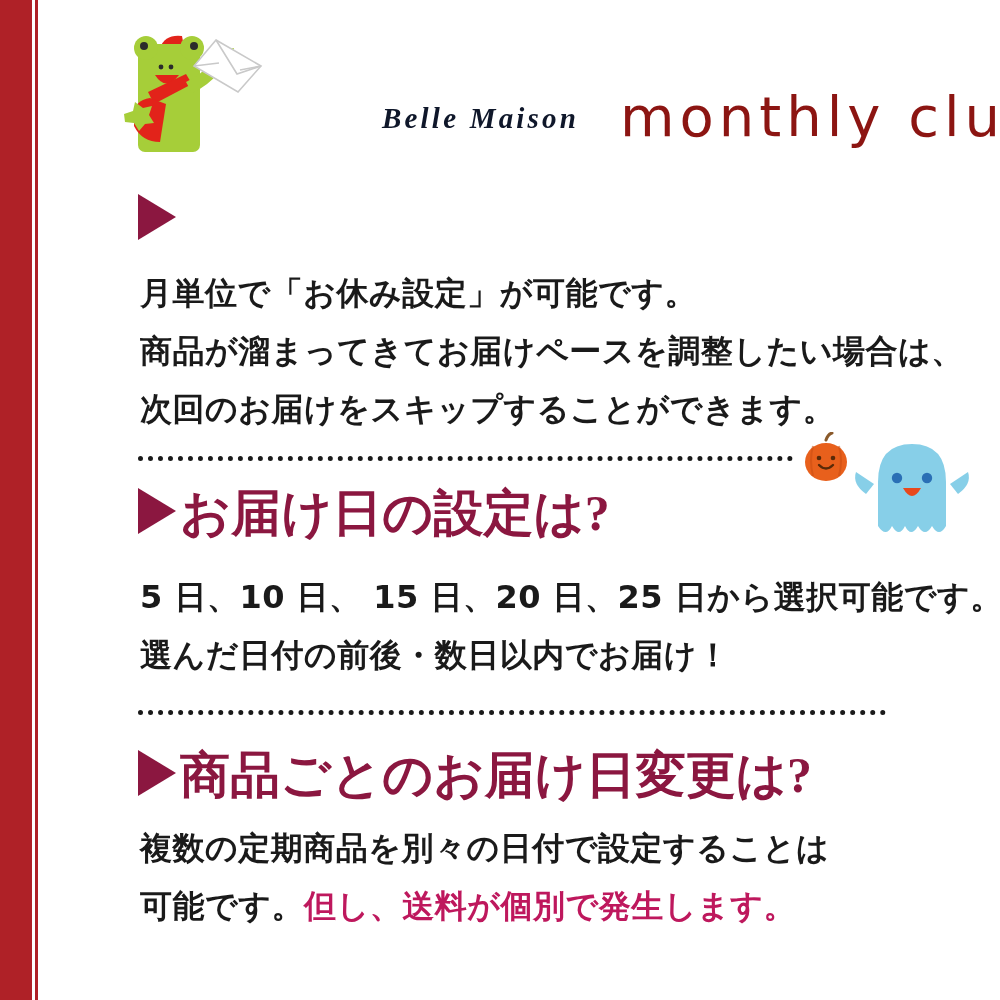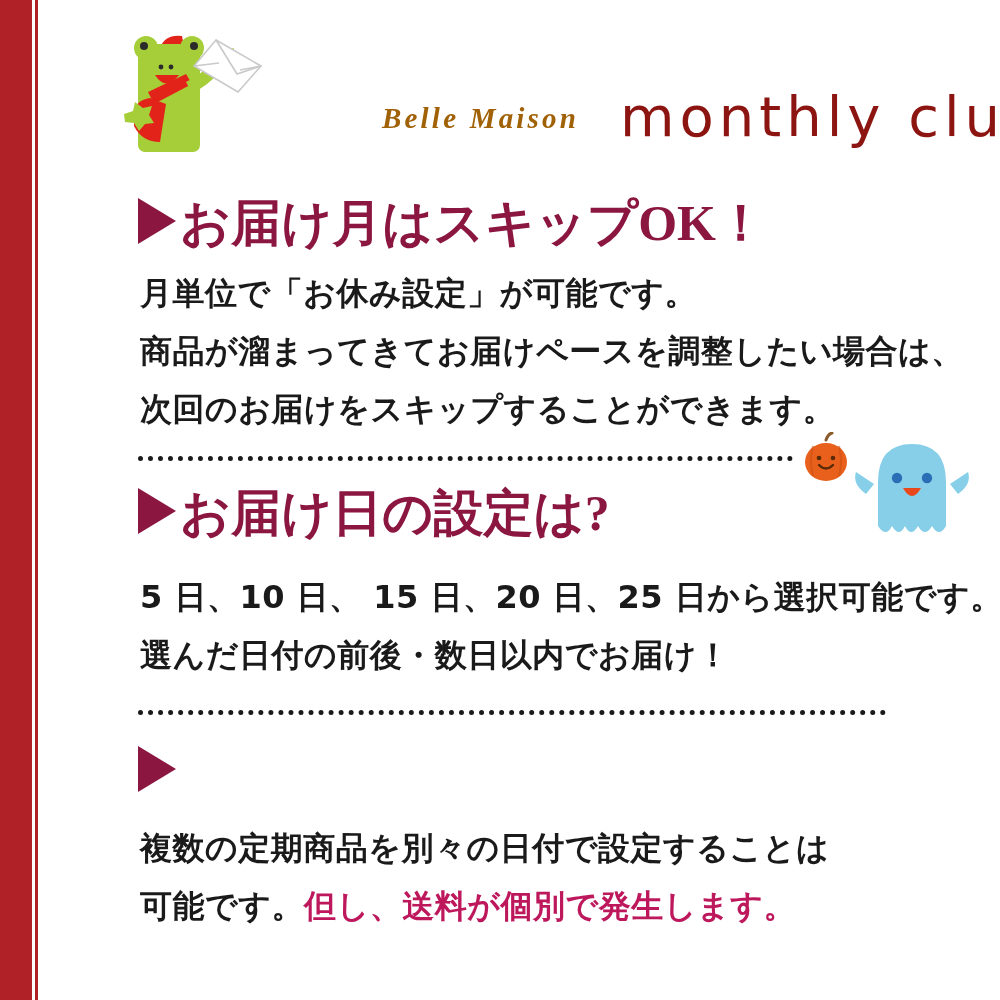--- a/index.html
+++ b/index.html
@@ -44,21 +44,21 @@
     width: 150px; height: 145px;
   }
   .brand-wordmark {
     position: absolute;
     left: 262px; top: 76px;
     font-family: "Liberation Serif", "DejaVu Serif", serif;
     font-style: italic;
     font-weight: bold;
     font-size: 29px;
     letter-spacing: 3.2px;
-    color: #a16207;
+    color: #0f172a;
     white-space: nowrap;
   }
   .title-main {
     position: absolute;
     left: 500px; top: 58px;
     font-family: "DejaVu Sans", "Liberation Sans", sans-serif;
     font-size: 56px;
     font-weight: 400;
     letter-spacing: 5px;
     color: #8c1512;
@@ -159,21 +159,21 @@
         </g>
       </svg>
     </div>
 
     <div class="brand-wordmark">Belle Maison</div>
 
     <div class="title-main">monthly club</div>
   </div>
 
   <div class="section-heading" style="left:138px; top:190px;">
-    <span class="tri"></span><span>お届け月はスキップOK！</span>
+    <span class="tri"></span>
   </div>
 
   <div class="body-line" style="left:140px; top:272px;">月単位で「お休み設定」が可能です。</div>
   <div class="body-line" style="left:140px; top:388px;">次回のお届けをスキップすることができます。</div>
   <div class="body-line" style="left:140px; top:330px;">商品が溜まってきてお届けペースを調整したい場合は、</div>
 
   <div class="divider" style="left:138px; top:456px; width:655px;"></div>
 
   <div class="deco-pumpkin">
     <svg width="54" height="54" viewBox="0 0 54 54" xmlns="http://www.w3.org/2000/svg">
@@ -205,20 +205,20 @@
   <div class="section-heading" style="left:138px; top:480px;">
     <span class="tri"></span><span>お届け日の設定は?</span>
   </div>
 
   <div class="body-line" style="left:140px; top:576px;">5 日、10 日、 15 日、20 日、25 日から選択可能です。</div>
   <div class="body-line" style="left:140px; top:634px;">選んだ日付の前後・数日以内でお届け！</div>
 
   <div class="divider" style="left:138px; top:710px; width:748px;"></div>
 
   <div class="section-heading" style="left:138px; top:742px;">
-    <span class="tri"></span>
+    <span class="tri"></span><span>商品ごとのお届け日変更は?</span>
   </div>
 
   <div class="body-line" style="left:140px; top:827px;">複数の定期商品を別々の日付で設定することは</div>
 
   <div class="body-line" style="left:140px; top:885px;"><span>可能です。</span><span class="accent-text">但し、送料が個別で発生します。</span></div>
 
 </div>
 
 </body></html>

